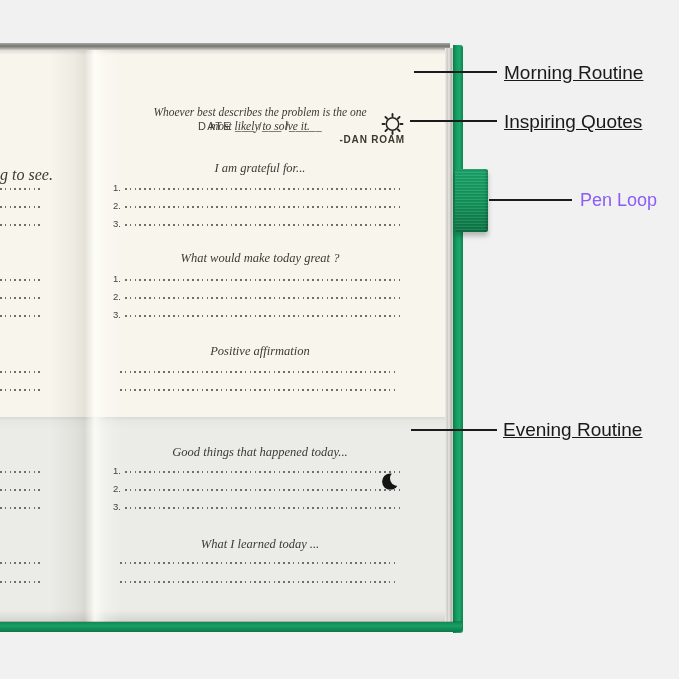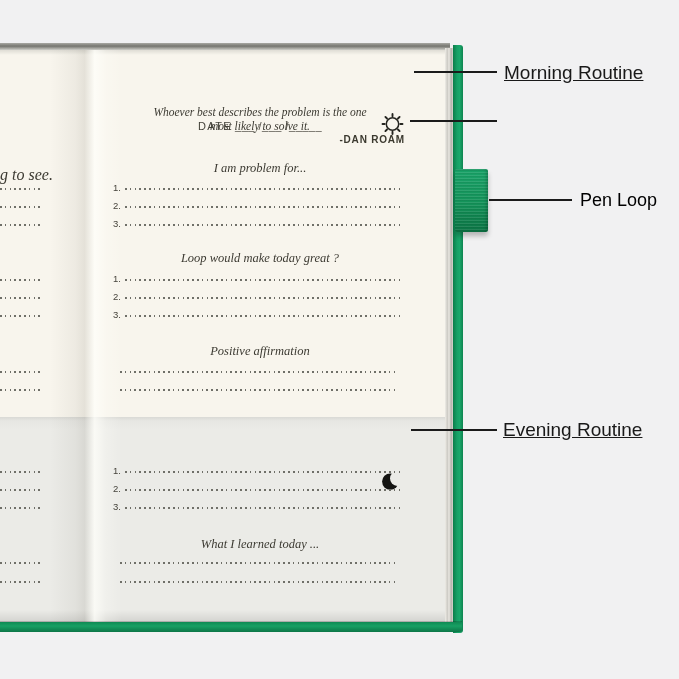--- a/index.html
+++ b/index.html
@@ -50,21 +50,21 @@
     background-image:repeating-linear-gradient(to right,#6f6f68 0 1.6px,rgba(0,0,0,0) 1.6px 4.8px);}
   .lp-frag{position:absolute;left:0;top:117px;font-size:16px;line-height:16px;}
 
   
   .sun{position:absolute;left:380px;top:62px;}
   .moon{position:absolute;left:381px;top:421px;}
 
   
   .cline{position:absolute;height:1.8px;background:#1b1b1b;}
   .clabel{position:absolute;font-size:19px;line-height:24px;color:#191919;text-decoration:underline;}
-  .clabel-small{position:absolute;font-size:18px;line-height:22px;color:#000000;}
+  .clabel-small{position:absolute;font-size:18px;line-height:22px;color:#8b5cf6;}
   .csub{position:absolute;font-size:14.5px;line-height:18px;color:#3e3e3e;}
 </style>
 </head>
 <body>
 
 <div class="stage">
 
   <div class="top-edge"></div>
   <div class="page-surface">
     <div class="evening-shade"></div>
@@ -129,35 +129,35 @@
           <line x1="18" y1="17.5" x2="19.6" y2="19.1"></line>
           <line x1="7" y1="17.5" x2="5.4" y2="19.1"></line>
         </g>
       </svg>
     </span>
 
     <div class="pg serif-it quote" style="top:54px">Whoever best describes the problem is the one</div>
     <div class="pg serif-it quote" style="top:68px">most likely to solve it.</div>
     <div class="attribution" style="top:84px">-DAN ROAM</div>
 
-    <div class="pg serif-it prompt" style="top:110px">I am problem for...</div>
+    <div class="pg serif-it prompt" style="top:110px">I am grateful for...</div>
     <div class="dotrow" style="left:113px;top:129px;width:290px">
         <span class="num">1.</span>
         <span class="leader"></span>
       </div>
     <div class="dotrow" style="left:113px;top:147px;width:290px">
         <span class="num">2.</span>
         <span class="leader"></span>
       </div>
     <div class="dotrow" style="left:113px;top:165px;width:290px">
         <span class="num">3.</span>
         <span class="leader"></span>
       </div>
 
-    <div class="pg serif-it prompt" style="top:200px">Loop would make today great ?</div>
+    <div class="pg serif-it prompt" style="top:200px">What would make today great ?</div>
     <div class="dotrow" style="left:113px;top:220px;width:290px">
         <span class="num">1.</span>
         <span class="leader"></span>
       </div>
     <div class="dotrow" style="left:113px;top:238px;width:290px">
         <span class="num">2.</span>
         <span class="leader"></span>
       </div>
     <div class="dotrow" style="left:113px;top:256px;width:290px">
         <span class="num">3.</span>
@@ -176,20 +176,21 @@
       <svg width="21" height="21" viewBox="0 0 21 21">
         <defs>
           <mask id="mooncut">
             <rect width="21" height="21" fill="#ffffff"></rect>
             <circle cx="16.4" cy="7.6" r="7.4" fill="#000000"></circle>
           </mask>
         </defs>
         <circle cx="9.3" cy="10.6" r="8.2" fill="#141412" mask="url(#mooncut)"></circle>
       </svg>
     </span>
+    <div class="pg serif-it prompt" style="top:394px">Good things that happened today...</div>
     <div class="dotrow" style="left:113px;top:412px;width:290px">
         <span class="num">1.</span>
         <span class="leader"></span>
       </div>
     <div class="dotrow" style="left:113px;top:430px;width:290px">
         <span class="num">2.</span>
         <span class="leader"></span>
       </div>
     <div class="dotrow" style="left:113px;top:448px;width:290px">
         <span class="num">3.</span>
@@ -207,20 +208,21 @@
 
   <div class="page-stack"></div>
   <div class="spine"></div>
   <div class="bottom-edge"></div>
   <div class="pen-loop"></div>
 
   <div class="cline" style="left:414px;top:71px;width:83px"></div>
   <div class="clabel" style="left:504px;top:61px">Morning Routine</div>
 
   <div class="cline" style="left:410px;top:120px;width:87px"></div>
+  <div class="clabel" style="left:504px;top:110px">Inspiring Quotes</div>
 
   <div class="cline" style="left:489px;top:199px;width:83px"></div>
   <div class="clabel-small" style="left:580px;top:189px">Pen Loop</div>
 
   <div class="cline" style="left:411px;top:429px;width:86px"></div>
   <div class="clabel" style="left:503px;top:418px">Evening Routine</div>
 
 </div>
 
 </body></html>

